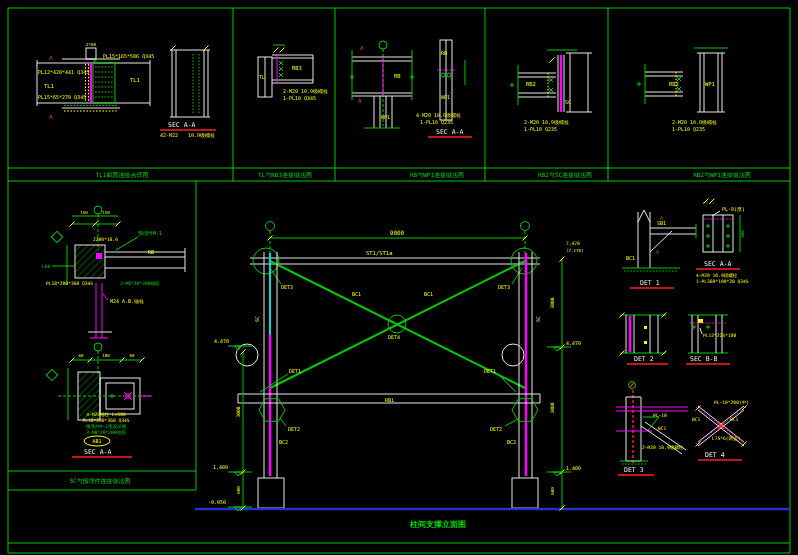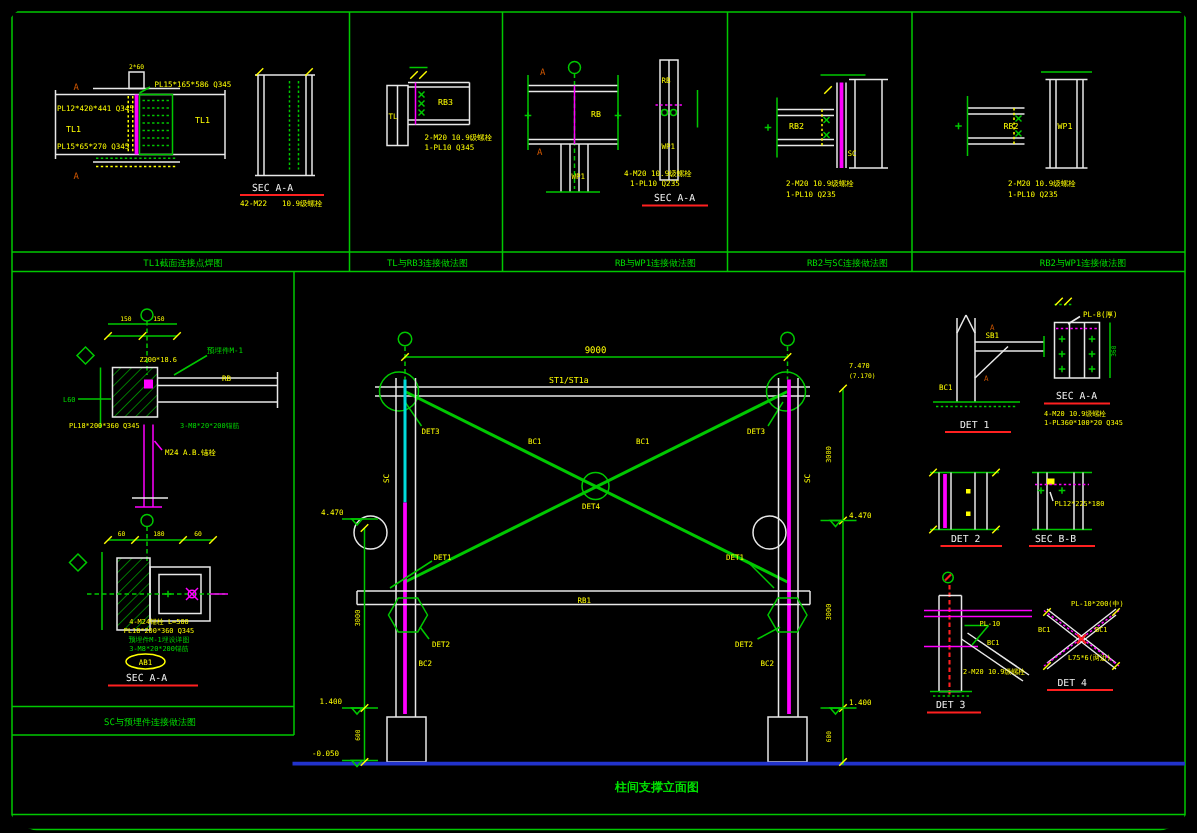--- a/index.html
+++ b/index.html
@@ -1,16 +1,16 @@
 <!DOCTYPE html>
 <html><head>
 <meta charset="utf-8">
 <style>
   html,body{margin:0;padding:0;background:#000;}
-  #stage{width:798px;height:555px;background:#000;position:relative;overflow:hidden;border-radius:32px;}
+  #stage{width:798px;height:555px;background:#000;position:relative;overflow:hidden;}
   svg{display:block;}
   svg text{font-family:"DejaVu Sans Mono","Liberation Mono",monospace;}
   .sg{stroke:#00c800;fill:none;stroke-width:1;}
   .sg2{stroke:#00c800;fill:none;stroke-width:2;}
   .sw{stroke:#e8e8e8;fill:none;stroke-width:1;}
   .sm{stroke:#ff00ff;fill:none;stroke-width:1;}
   .sm2{stroke:#ff00ff;fill:none;stroke-width:2.5;}
   .sy{stroke:#ffff00;fill:none;stroke-width:1;}
   .sc{stroke:#00dcdc;fill:none;stroke-width:2;}
   .sr{stroke:#ff2020;fill:none;stroke-width:1.4;}

